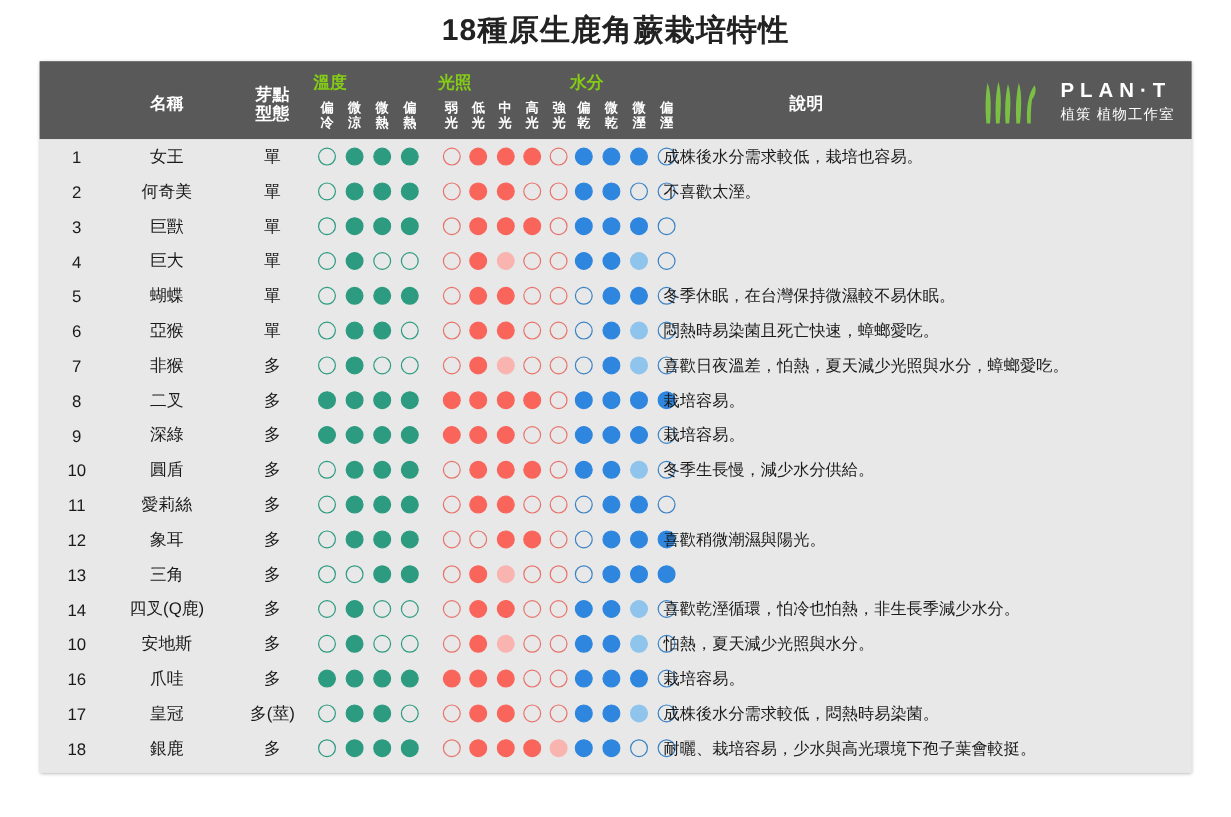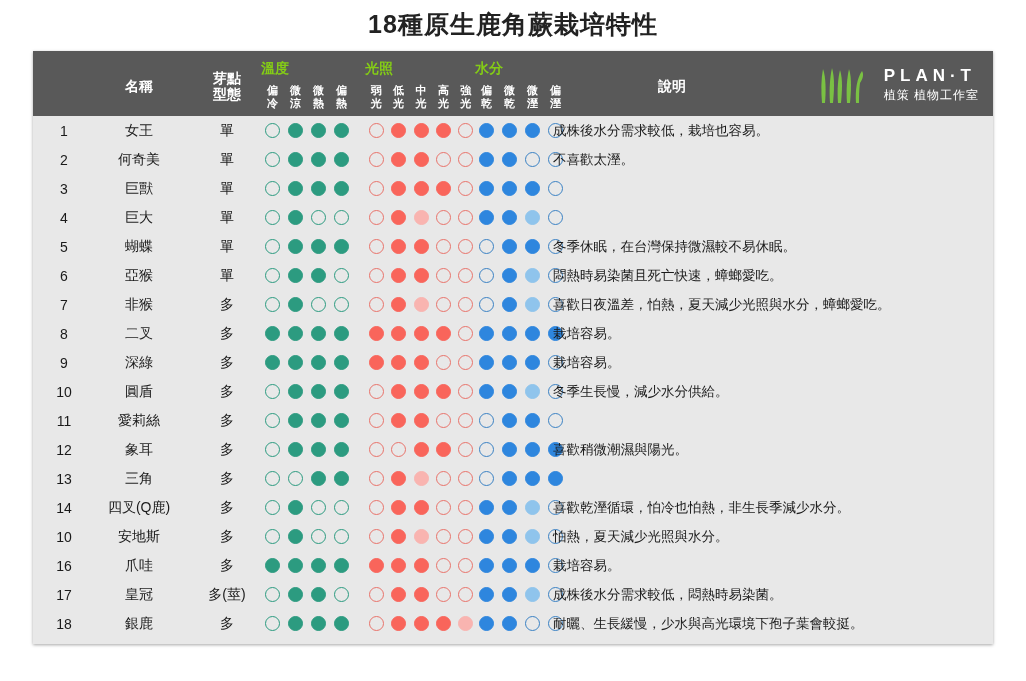--- a/index.html
+++ b/index.html
@@ -1096,18 +1096,18 @@
             <div class="slot">
               <div class="dot" style="background: rgb(46, 134, 222); border: 1px solid rgb(46, 134, 222);"></div>
             </div>
             <div class="slot">
               <div class="dot" style="background: transparent; border: 1.4px solid rgb(59, 130, 196);"></div>
             </div>
             <div class="slot">
               <div class="dot" style="background: transparent; border: 1.4px solid rgb(59, 130, 196);"></div>
             </div>
           </div>
-          <div class="cell c-desc">耐曬、生長緩慢，少水與高光環境下孢子葉會較挺。</div>
+          <div class="cell c-desc">耐曬、栽培容易，少水與高光環境下孢子葉會較挺。</div>
         </div>
       </div>
   </div>
 
 </div>
 
 </body></html>

